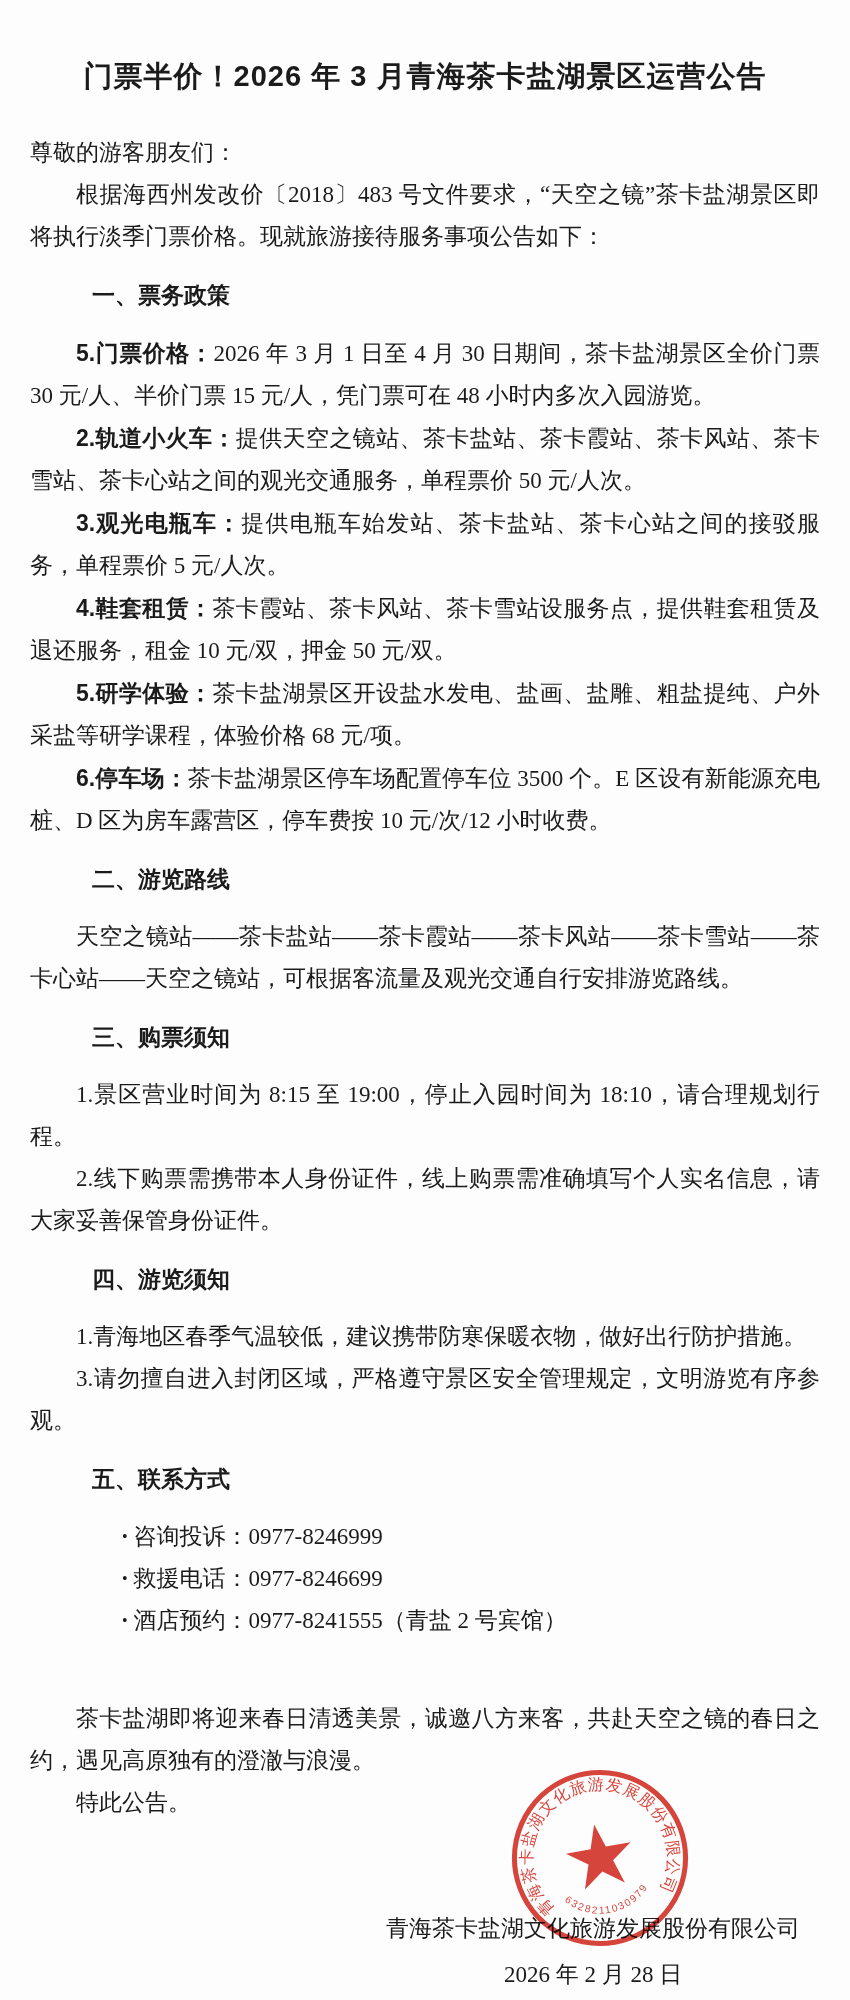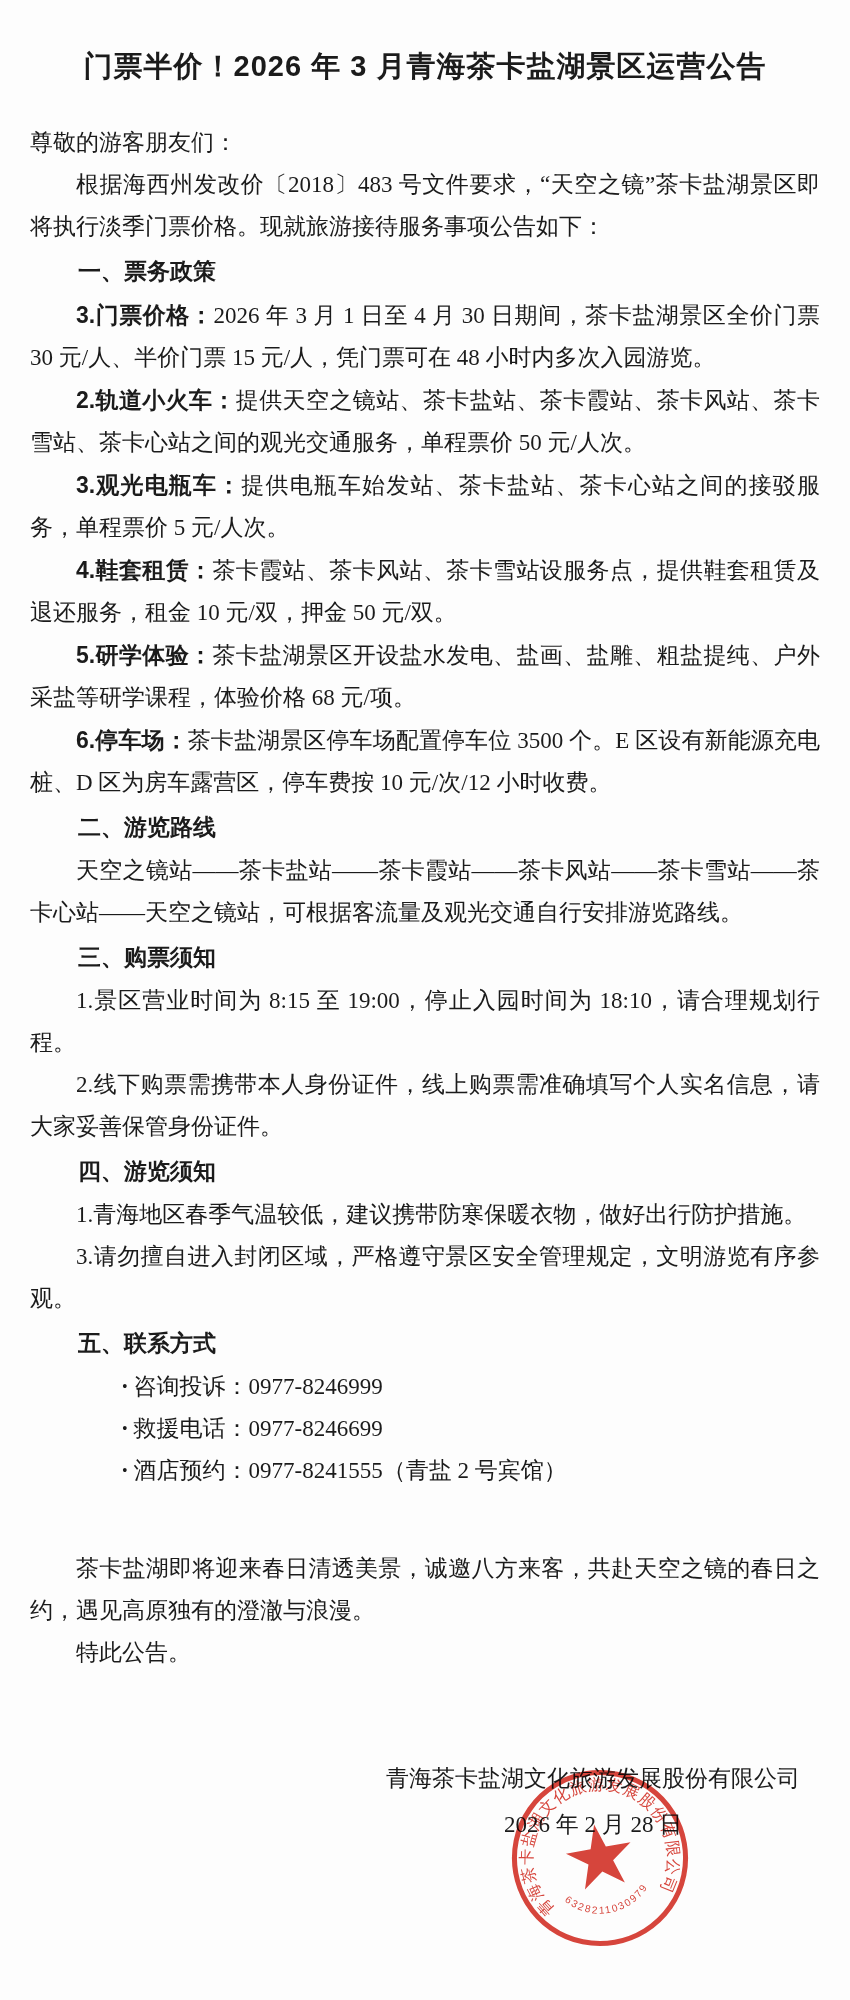--- a/index.html
+++ b/index.html
@@ -11,38 +11,38 @@
     background:#fdfdfd;
     color:#1b1b1b;
     overflow:hidden;
   }
   .title {
     font-family:"Liberation Sans","DejaVu Sans",sans-serif;
     font-weight:700;
     font-size:29px;
     line-height:40px;
     text-align:center;
-    margin:12px 0 36px 0;
+    margin:22px 0 36px 0;
     letter-spacing:1px;
   }
   p { margin:0; }
   .body-line {
     font-family:"Liberation Serif","DejaVu Serif",serif;
     font-size:23px;
     line-height:42px;
     text-align:justify;
   }
   .indent { text-indent:2em; }
   .heading {
     font-family:"Liberation Sans","DejaVu Sans",sans-serif;
     font-weight:700;
     font-size:23px;
     line-height:42px;
     text-indent:2em;
-    margin:2px;
+    margin:16px;
   }
   .lead {
     font-family:"Liberation Sans","DejaVu Sans",sans-serif;
     font-weight:700;
   }
   .bullet-line { text-indent:2em; }
   .bullet-glyph {
     display:inline-block;
     font-size:16px;
     vertical-align:2px;
@@ -74,21 +74,21 @@
 <body>
 
 <div class="page">
 
   <h1 class="title">门票半价！2026 年 3 月青海茶卡盐湖景区运营公告</h1>
 
   <p class="body-line">尊敬的游客朋友们：</p>
   <p class="body-line indent">根据海西州发改价〔2018〕483 号文件要求，“天空之镜”茶卡盐湖景区即将执行淡季门票价格。现就旅游接待服务事项公告如下：</p>
 
   <h2 class="heading">一、票务政策</h2>
-  <p class="body-line indent"><span class="lead">3.门票价格：</span><span>2026 年 3 月 1 日至 4 月 30 日期间，茶卡盐湖景区全价门票 30 元/人、半价门票 15 元/人，凭门票可在 48 小时内多次入园游览。</span></p>
+  <p class="body-line indent"><span class="lead">5.门票价格：</span><span>2026 年 3 月 1 日至 4 月 30 日期间，茶卡盐湖景区全价门票 30 元/人、半价门票 15 元/人，凭门票可在 48 小时内多次入园游览。</span></p>
   <p class="body-line indent"><span class="lead">2.轨道小火车：</span><span>提供天空之镜站、茶卡盐站、茶卡霞站、茶卡风站、茶卡雪站、茶卡心站之间的观光交通服务，单程票价 50 元/人次。</span></p>
   <p class="body-line indent"><span class="lead">3.观光电瓶车：</span><span>提供电瓶车始发站、茶卡盐站、茶卡心站之间的接驳服务，单程票价 5 元/人次。</span></p>
   <p class="body-line indent"><span class="lead">4.鞋套租赁：</span><span>茶卡霞站、茶卡风站、茶卡雪站设服务点，提供鞋套租赁及退还服务，租金 10 元/双，押金 50 元/双。</span></p>
   <p class="body-line indent"><span class="lead">5.研学体验：</span><span>茶卡盐湖景区开设盐水发电、盐画、盐雕、粗盐提纯、户外采盐等研学课程，体验价格 68 元/项。</span></p>
   <p class="body-line indent"><span class="lead">6.停车场：</span><span>茶卡盐湖景区停车场配置停车位 3500 个。E 区设有新能源充电桩、D 区为房车露营区，停车费按 10 元/次/12 小时收费。</span></p>
 
   <h2 class="heading">二、游览路线</h2>
   <p class="body-line indent">天空之镜站——茶卡盐站——茶卡霞站——茶卡风站——茶卡雪站——茶卡心站——天空之镜站，可根据客流量及观光交通自行安排游览路线。</p>
 
   <h2 class="heading">三、购票须知</h2>

